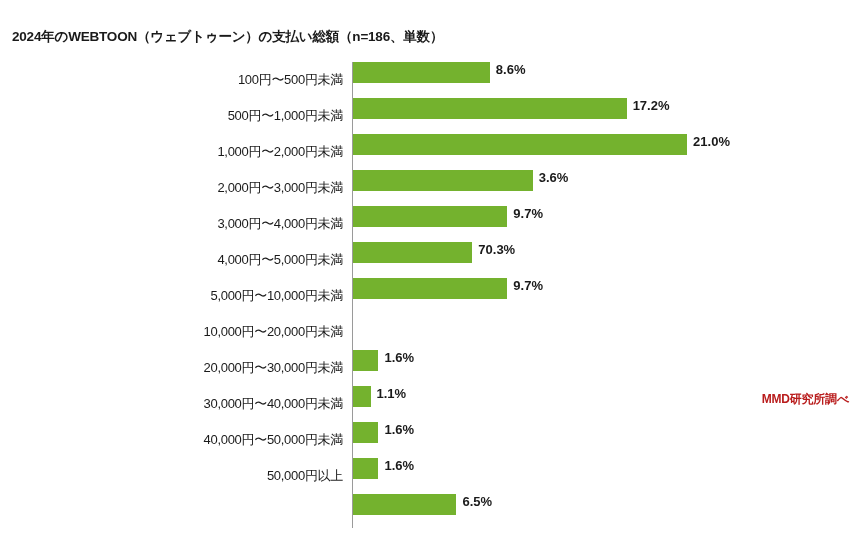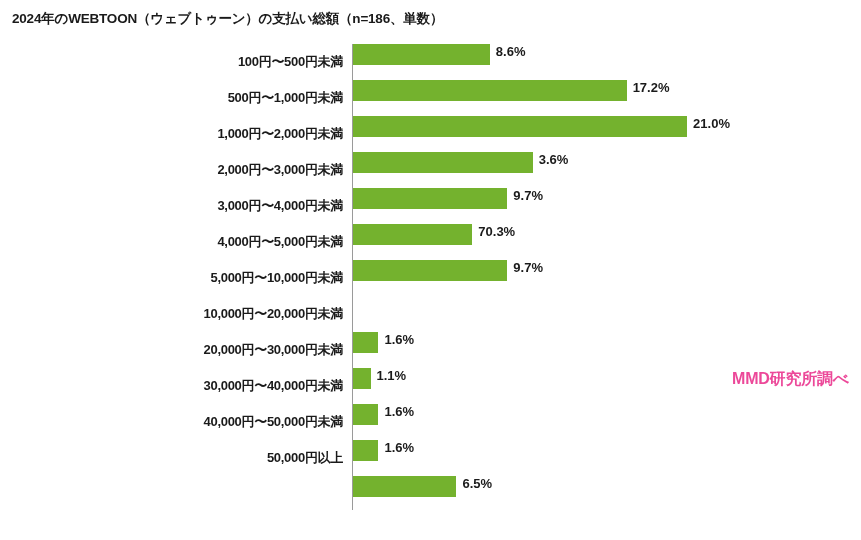--- a/index.html
+++ b/index.html
@@ -13,20 +13,21 @@
     font-family: "Liberation Sans", sans-serif;
     color: #1a1a1a;
     overflow: hidden;
     position: relative;
   }
   #chart-root {
     position: relative;
     width: 861px;
     height: 400px;
     box-sizing: border-box;
+    margin-top: 18px;
   }
   #chart-title {
     position: absolute;
     left: 12px;
     top: 10px;
     font-size: 13.5px;
     font-weight: bold;
     letter-spacing: -0.2px;
     color: #1a1a1a;
     white-space: nowrap;
@@ -54,21 +55,20 @@
   }
   .cat-label {
     position: absolute;
     right: 518px; 
     width: 330px;
     text-align: right;
     font-size: 13px;
     color: #1a1a1a;
     white-space: nowrap;
     letter-spacing: -0.3px;
-    font-weight: bold;
   }
   .bar-wrap {
     position: absolute;
     left: 353px;
     display: flex;
     align-items: flex-start;
     height: 36px;
   }
   .bar {
     height: 21px;
@@ -78,23 +78,23 @@
     font-size: 13px;
     font-weight: bold;
     color: #1a1a1a;
     margin-left: 6px;
     white-space: nowrap;
   }
   #source-note {
     position: absolute;
     right: 12px;
     bottom: 10px;
-    font-size: 16px;
+    font-size: 12px;
     font-weight: bold;
-    color: #ec4899;
+    color: #b91c1c;
     letter-spacing: -0.2px;
   }
 </style>
 </head>
 <body>
 
 <div id="chart-root">
 
   <div id="chart-title">2024年のWEBTOON（ウェブトゥーン）の支払い総額（n=186、単数）</div>
 

